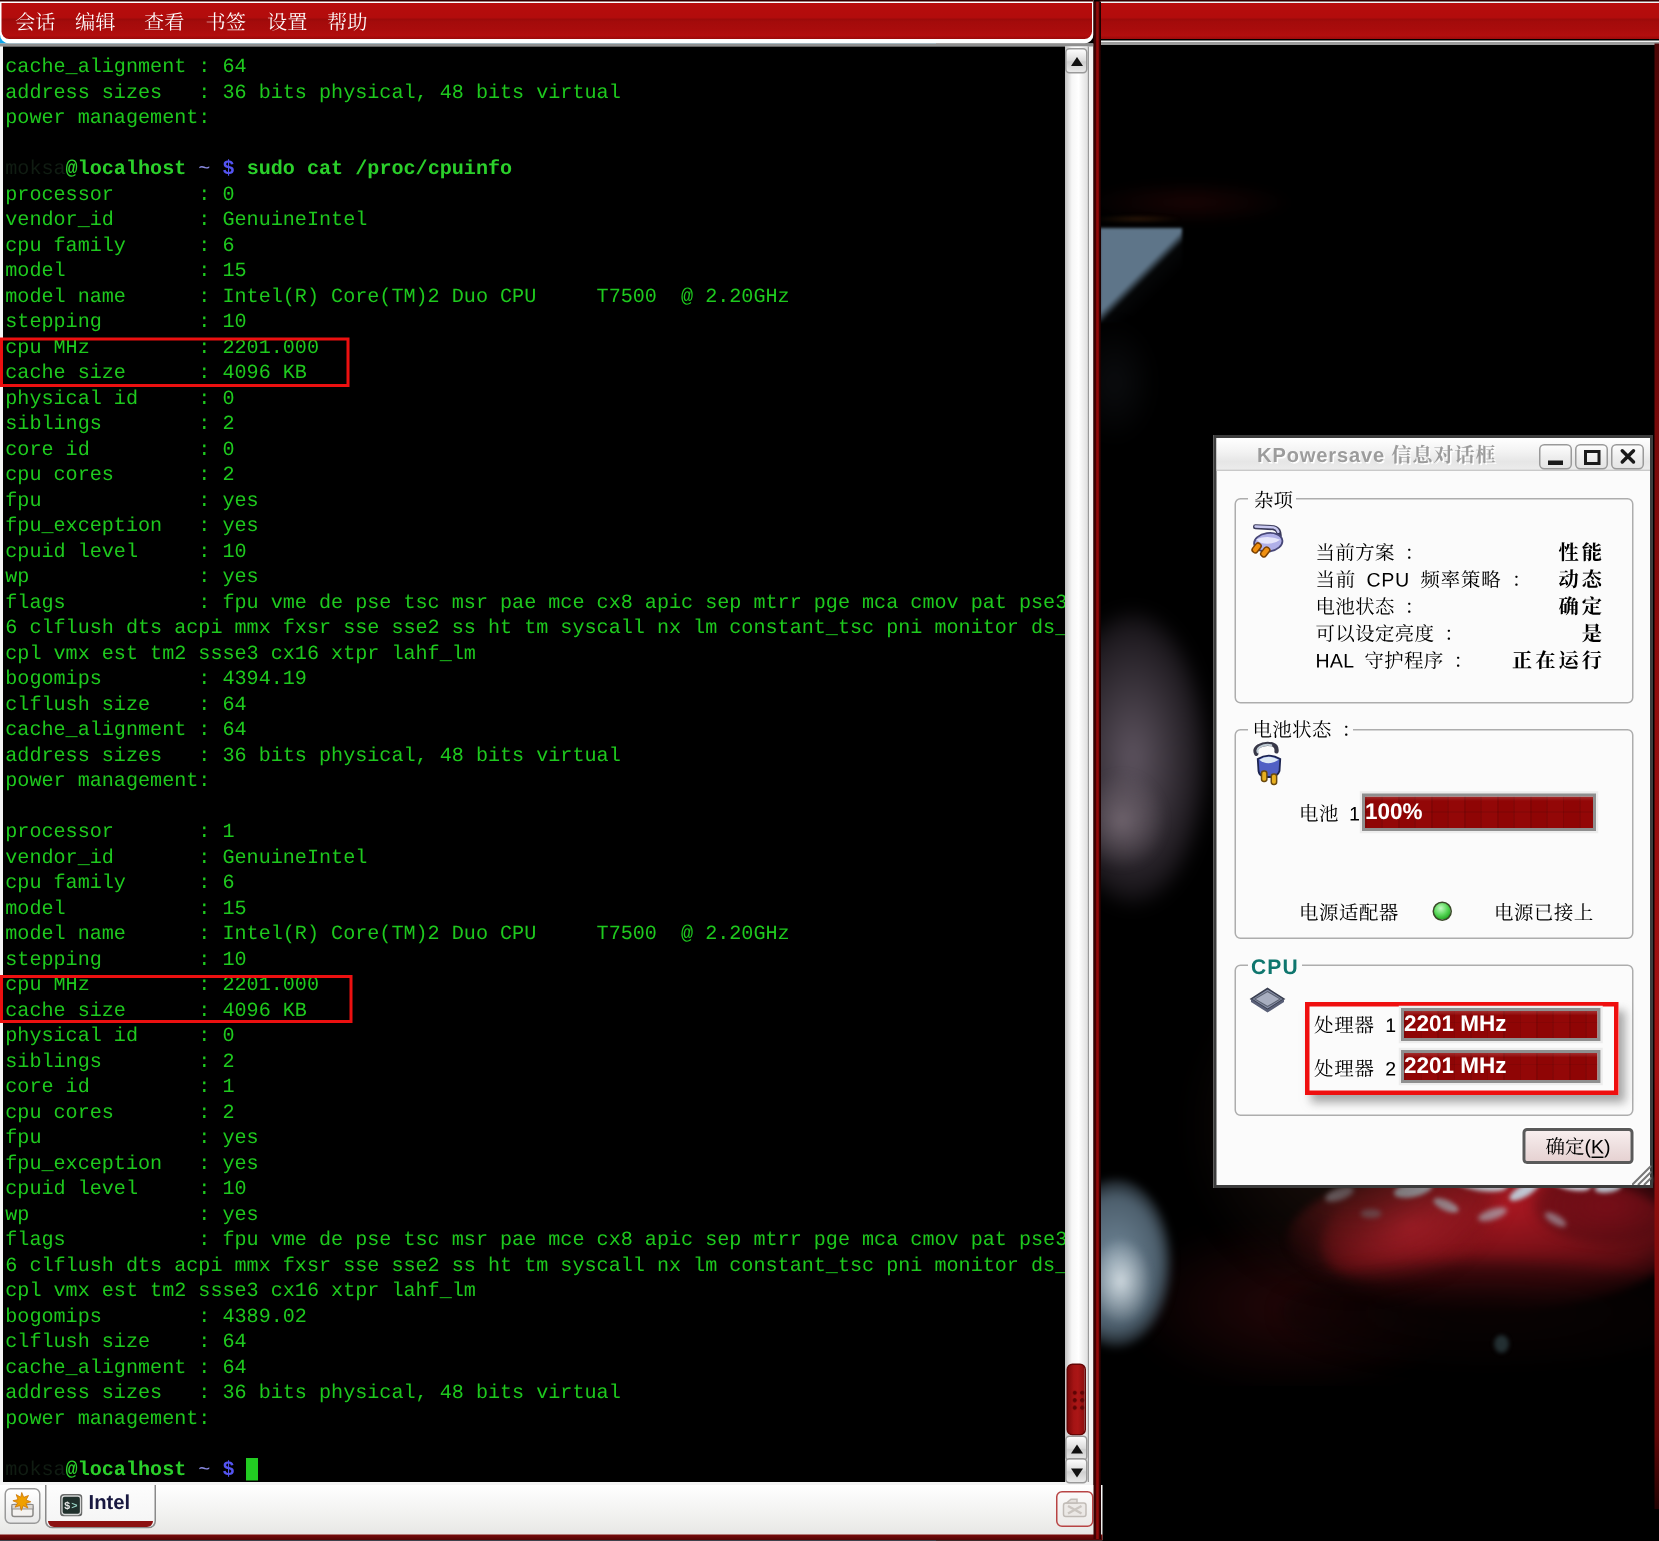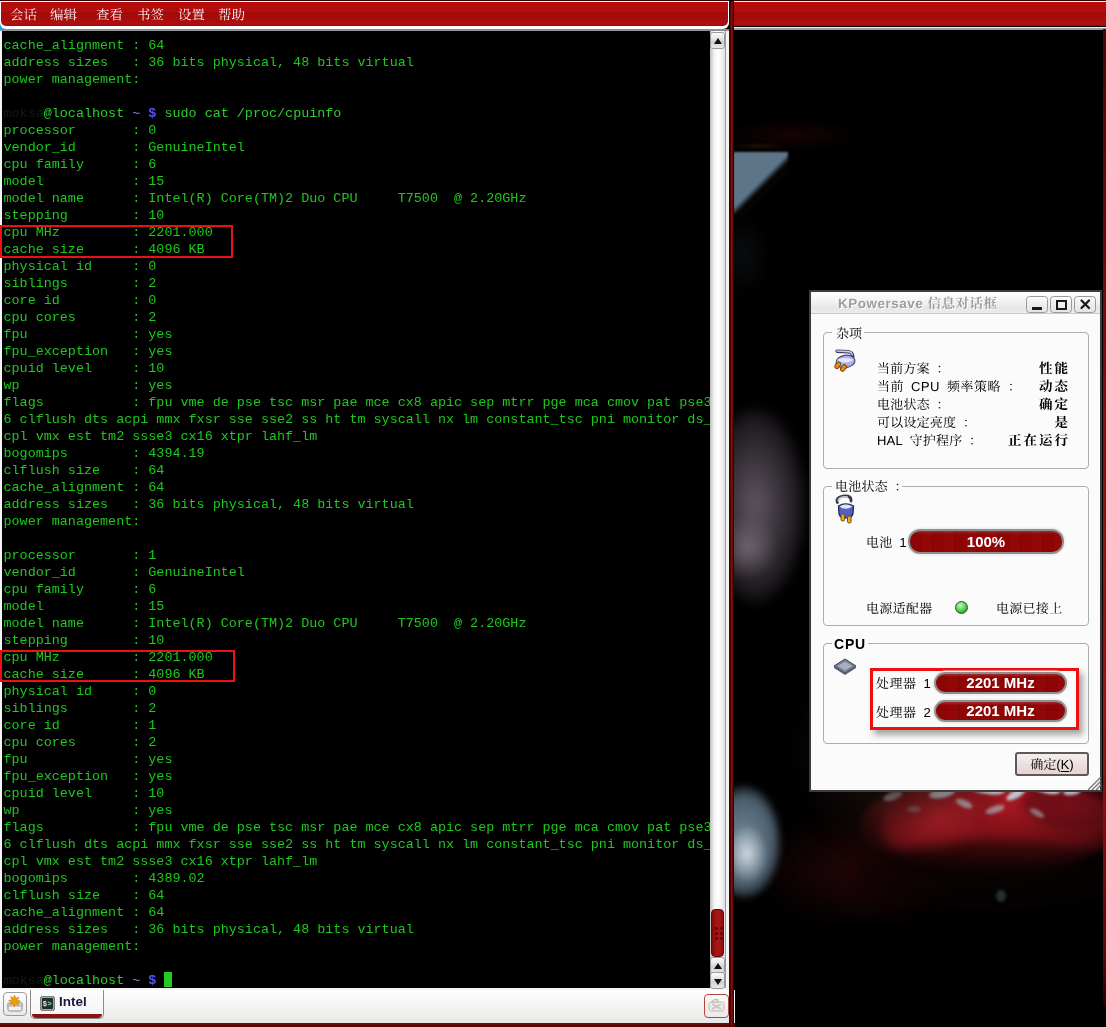--- a/index.html
+++ b/index.html
@@ -9,21 +9,21 @@
 
 #kwin{position:absolute;left:0;top:0;width:624px;height:1027px;background:#0ea5e9}
 #menubar{position:absolute;left:0;top:0;width:729px;height:29px;background:#fff;border-radius:0 0 6px 6px}
 #menubar .top{position:absolute;left:0;top:0;width:100%;height:0.8px;background:#380000}
 #menubar .bar{position:absolute;left:1px;top:2.2px;right:1px;height:24.3px;border-radius:0 0 5px 5px;
  background:linear-gradient(#b80c0c 0%,#b20c0c 40%,#9c0a0a 46%,#a40b0b 52%,#a90c0c 72%,#b30e0e 90%,#9a0a0a 100%)}
 #termframe{position:absolute;left:0;top:29px;width:729px;height:961px;background:#f4f4f4}
 #term{position:absolute;left:2px;top:2px;width:708px;height:957px;background:#000;
  font-family:"Liberation Mono",monospace;font-size:13.41px;line-height:17px;color:#1ec91e;
  white-space:pre;letter-spacing:0px;padding:6px 0 0 1.5px}
-#term .b{color:#2bd02b;font-weight:normal}
+#term .b{color:#2bd02b;font-weight:bold}
 #term .cen{color:#101c12;font-weight:normal}
 #term .tl{color:#8a8ae0}
 #term .bl{color:#5454f0;font-weight:bold}
 .redbox{position:absolute;border:2px solid #ec1010;background:transparent}
 
 #sbar{position:absolute;left:710px;top:2px;width:14.5px;height:957px;background:linear-gradient(90deg,#c0c0c0,#f6f6f6 30%,#ffffff 60%,#e0e0e0)}
 .sbtn{position:absolute;left:0px;width:14.5px;height:17px;background:linear-gradient(#fdfdfd,#dcdcdc 50%,#cfcfcf 55%,#e8e8e8);border:1px solid #9a9a9a;border-radius:3px}
 .sbtn:after{content:"";position:absolute;left:3px;border-left:4px solid transparent;border-right:4px solid transparent}
 .sbtn.up:after{top:5px;border-bottom:6px solid #111}
 .sbtn.dn:after{top:6px;border-top:6px solid #111}
@@ -41,27 +41,27 @@
 #shelltab .txt{position:absolute;left:28px;top:4px;font-size:13.5px;font-weight:bold;color:#181840;letter-spacing:0px}
 #rbtn{position:absolute;left:704px;top:4px;width:25px;height:24px;border:1px solid #b84444;border-radius:4px;background:linear-gradient(#fbfafa,#eceae8)}
 
 #dlg{position:absolute;left:809px;top:290px;width:293px;height:502px;background:#fbfbfb;border:2px solid #3c3c3c}
 #dtitle{position:absolute;left:0;top:0;width:100%;height:22px;
  background:linear-gradient(#ffffff,#f2f2f2 45%,#e6e6e6 75%,#ebebeb);border-bottom:1px solid #c9c9c9}
 .tbtn{position:absolute;top:4px;width:22px;height:17px;background:linear-gradient(#fdfdfd,#ededed 55%,#e4e4e4);
  border:1px solid #9a9a9a;border-radius:3.5px}
 .grp{position:absolute;border:1px solid #adadad;border-radius:4px}
 .grplab{position:absolute;background:#fbfbfb;padding:0 3px}
-.dbar{position:absolute;border:2px solid #8f8f8f;border-radius:12px;background:
+.dbar{position:absolute;border:2px solid #8f8f8f;border-radius:0;background:
  linear-gradient(rgba(255,255,255,.16),rgba(255,255,255,0) 3px),
  repeating-linear-gradient(90deg,rgba(0,0,0,.09) 0 1px,transparent 1px 11px),
  repeating-linear-gradient(0deg,transparent 0 10px,rgba(0,0,0,.07) 10px 11px),
  repeating-linear-gradient(90deg,#8f0505 0 11px,#930707 11px 22px);
  box-shadow:0 0 0 1.5px #ededed;
- color:#fff;font-weight:bold;text-align:center;font-family:"Liberation Sans",sans-serif}
+ color:#fff;font-weight:bold;text-align:left;font-family:"Liberation Sans",sans-serif}
 .hl{position:absolute;border:3px solid #ef0f0f;box-shadow:4px 5px 6px rgba(110,110,110,.6)}
 #okbtn{position:absolute;left:1015px;top:752px;width:74px;height:24px;border:2px solid #5a5a5a;border-radius:3px;
  background:linear-gradient(#f8eeee,#eddede 55%,#e6d2d2);box-shadow:0 0 0 1px #fff}
 #grip{position:absolute;left:1088px;top:777px;width:13px;height:13px;overflow:hidden}
 </style></head><body>
 <svg width="0" height="0" style="position:absolute">
     <defs>
       <path id="g0" d="M519 785C593 647 746 520 908 441C916 465 939 486 967 491L969 505C794 573 628 677 538 797C562 799 574 804 578 816L464 842C408 704 203 511 36 420L44 406C229 489 424 647 519 785ZM659 556 611 496H245L253 467H723C737 467 746 472 748 483C714 515 659 556 659 556ZM819 382 768 319H82L91 290H885C900 290 910 295 913 306C877 339 819 382 819 382ZM613 196 602 187C645 147 698 93 741 39C535 28 341 19 225 16C325 74 437 159 498 220C519 215 533 223 538 232L443 287C395 214 272 82 178 28C169 24 150 20 150 20L184 -67C191 -65 198 -59 204 -50C430 -27 624 -1 757 18C779 -11 798 -40 809 -65C893 -115 929 56 613 196Z"></path>
       <path id="g1" d="M110 835 100 827C145 780 207 703 225 645C295 599 340 744 110 835ZM231 531C250 535 264 542 268 549L202 604L170 569H37L46 539H168V100C168 82 164 75 132 59L177 -22C186 -17 198 -5 203 13C275 87 340 161 373 199L364 211L231 113ZM884 585 837 525H667V726C736 737 800 749 852 762C875 751 894 752 903 760L827 832C722 788 520 736 352 713L356 695C437 698 522 706 603 717V525H319L327 496H603V312H469L401 343V-80H411C438 -80 464 -65 464 -58V-6H812V-71H821C843 -71 875 -56 876 -51V270C896 274 913 282 920 290L838 353L802 312H667V496H945C958 496 968 501 970 512C938 543 884 585 884 585ZM812 282V24H464V282Z"></path>
       <path id="g2" d="M42 74 86 -13C96 -9 103 0 107 13C208 64 284 109 339 143L335 157C218 119 98 86 42 74ZM291 790 197 832C173 754 106 608 52 546C46 541 28 537 28 537L63 449C71 452 78 458 83 467C127 478 171 490 208 500C164 423 111 345 66 300C60 295 40 290 40 290L80 203C87 206 94 212 100 223C199 253 293 288 343 306L341 321C251 309 162 297 103 291C191 377 286 503 336 590C356 586 369 594 374 603L283 653C270 620 251 578 227 534C172 532 120 531 82 531C146 600 215 700 255 774C275 771 287 780 291 790ZM515 215V358H598V215ZM647 -14V185H727V8H734C760 8 776 21 776 25V185H859V9C859 -3 856 -8 843 -8C829 -8 777 -3 777 -3V-20C804 -23 818 -30 827 -38C836 -46 839 -62 840 -77C908 -70 916 -45 916 3V351C933 354 948 361 954 368L879 423L850 388H527L458 418V-74H468C495 -74 515 -59 515 -54V185H598V-30H605C630 -30 646 -18 647 -14ZM385 716V463C385 280 372 86 264 -69L279 -80C433 72 445 294 445 464V513H841V465H850C870 465 900 478 901 484V671C916 672 930 679 935 686L865 739L833 706H679C719 716 728 802 589 846L578 839C607 809 640 757 645 715C652 710 658 707 664 706H457L385 738ZM445 543V676H841V543ZM859 215H776V358H859ZM727 215H647V358H727Z"></path>
@@ -318,21 +318,21 @@
       </svg>
     </div>
   </div>
 </div>
 
 <div class="grp" style="left:823px;top:332px;width:266px;height:137px"></div>
 <div class="grplab" style="left:832px;top:326px;width:32px;height:13px"></div>
 <div class="grp" style="left:823px;top:486px;width:266px;height:140px"></div>
 <div class="grplab" style="left:832px;top:479px;width:70px;height:14px"></div>
 <div class="grp" style="left:823px;top:643px;width:266px;height:101px"></div>
-<div class="grplab" style="left:832px;top:636px;width:36px;height:14px;font-size:14px;font-weight:bold;color:#000000;letter-spacing:0.8px;padding:0 2px">CPU</div>
+<div class="grplab" style="left:832px;top:636px;width:36px;height:14px;font-size:14px;font-weight:bold;color:#0f766e;letter-spacing:0.8px;padding:0 2px">CPU</div>
 
 <svg width="26" height="26" viewBox="0 0 26 26" style="position:absolute;left:833px;top:346px">
   <path d="M4 5.2 L16 5.8 Q19 6.5 19.5 9 L19.8 11" fill="none" stroke="#3a3a5a" stroke-width="3.4" stroke-linecap="round"></path>
   <path d="M4 5 L16 5.6 Q18.6 6.2 19.2 8.6" fill="none" stroke="#c8c8f0" stroke-width="1.6" stroke-linecap="round"></path>
   <ellipse cx="12.5" cy="15.5" rx="9.5" ry="6.2" fill="#b0b0e8" stroke="#484878" stroke-width="1.2" transform="rotate(-8 12.5 15.5)"></ellipse>
   <path d="M4.5 13.5 Q12 10.5 20.5 13.8 Q17 16.5 12 16.5 Q7 16.5 4.5 13.5Z" fill="#e6e6fa"></path>
   <g transform="rotate(38 6 19)">
       <rect x="3.2" y="16.5" width="4" height="7" rx="1.8" fill="#f09010" stroke="#7a4000" stroke-width="1"></rect>
     </g>
   <g transform="rotate(38 11.5 21.5)">

